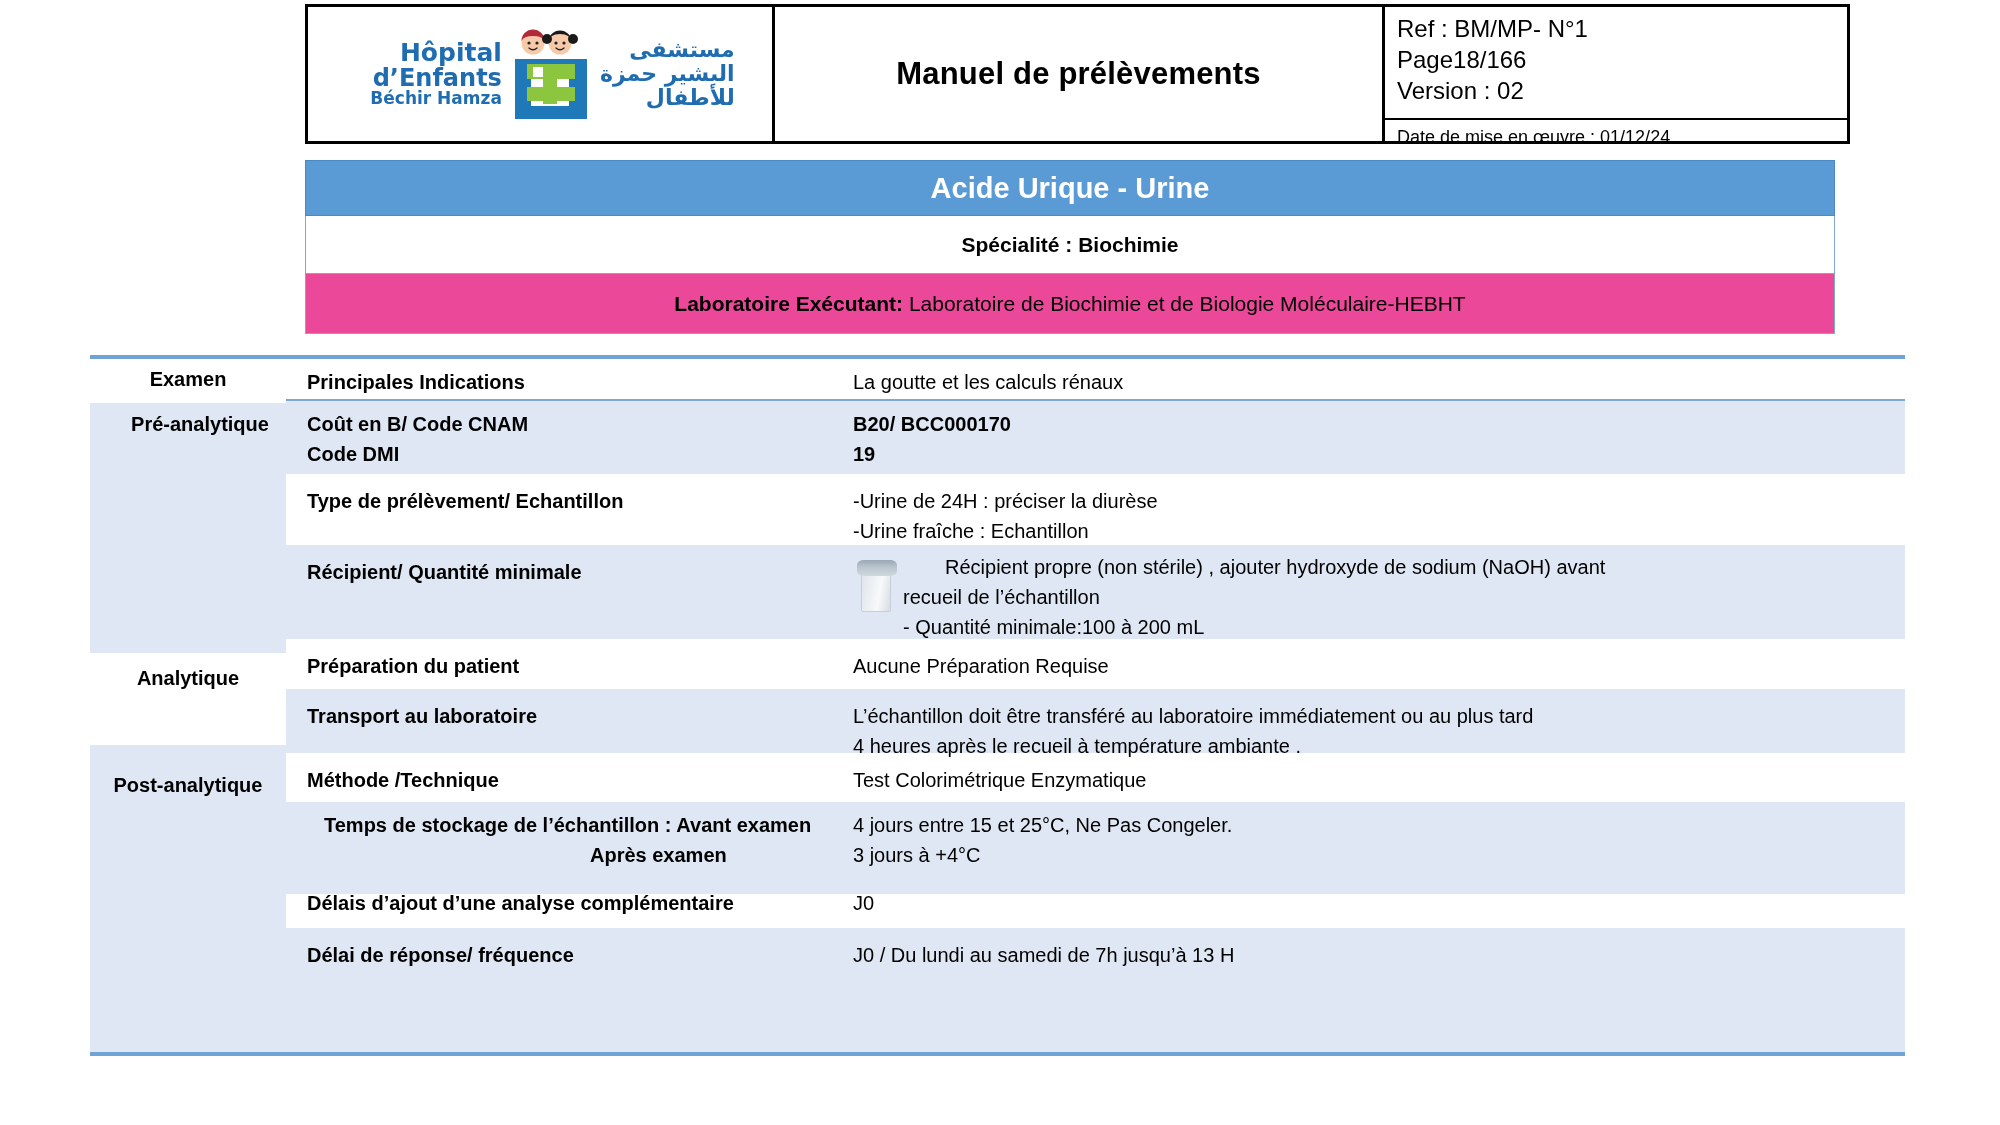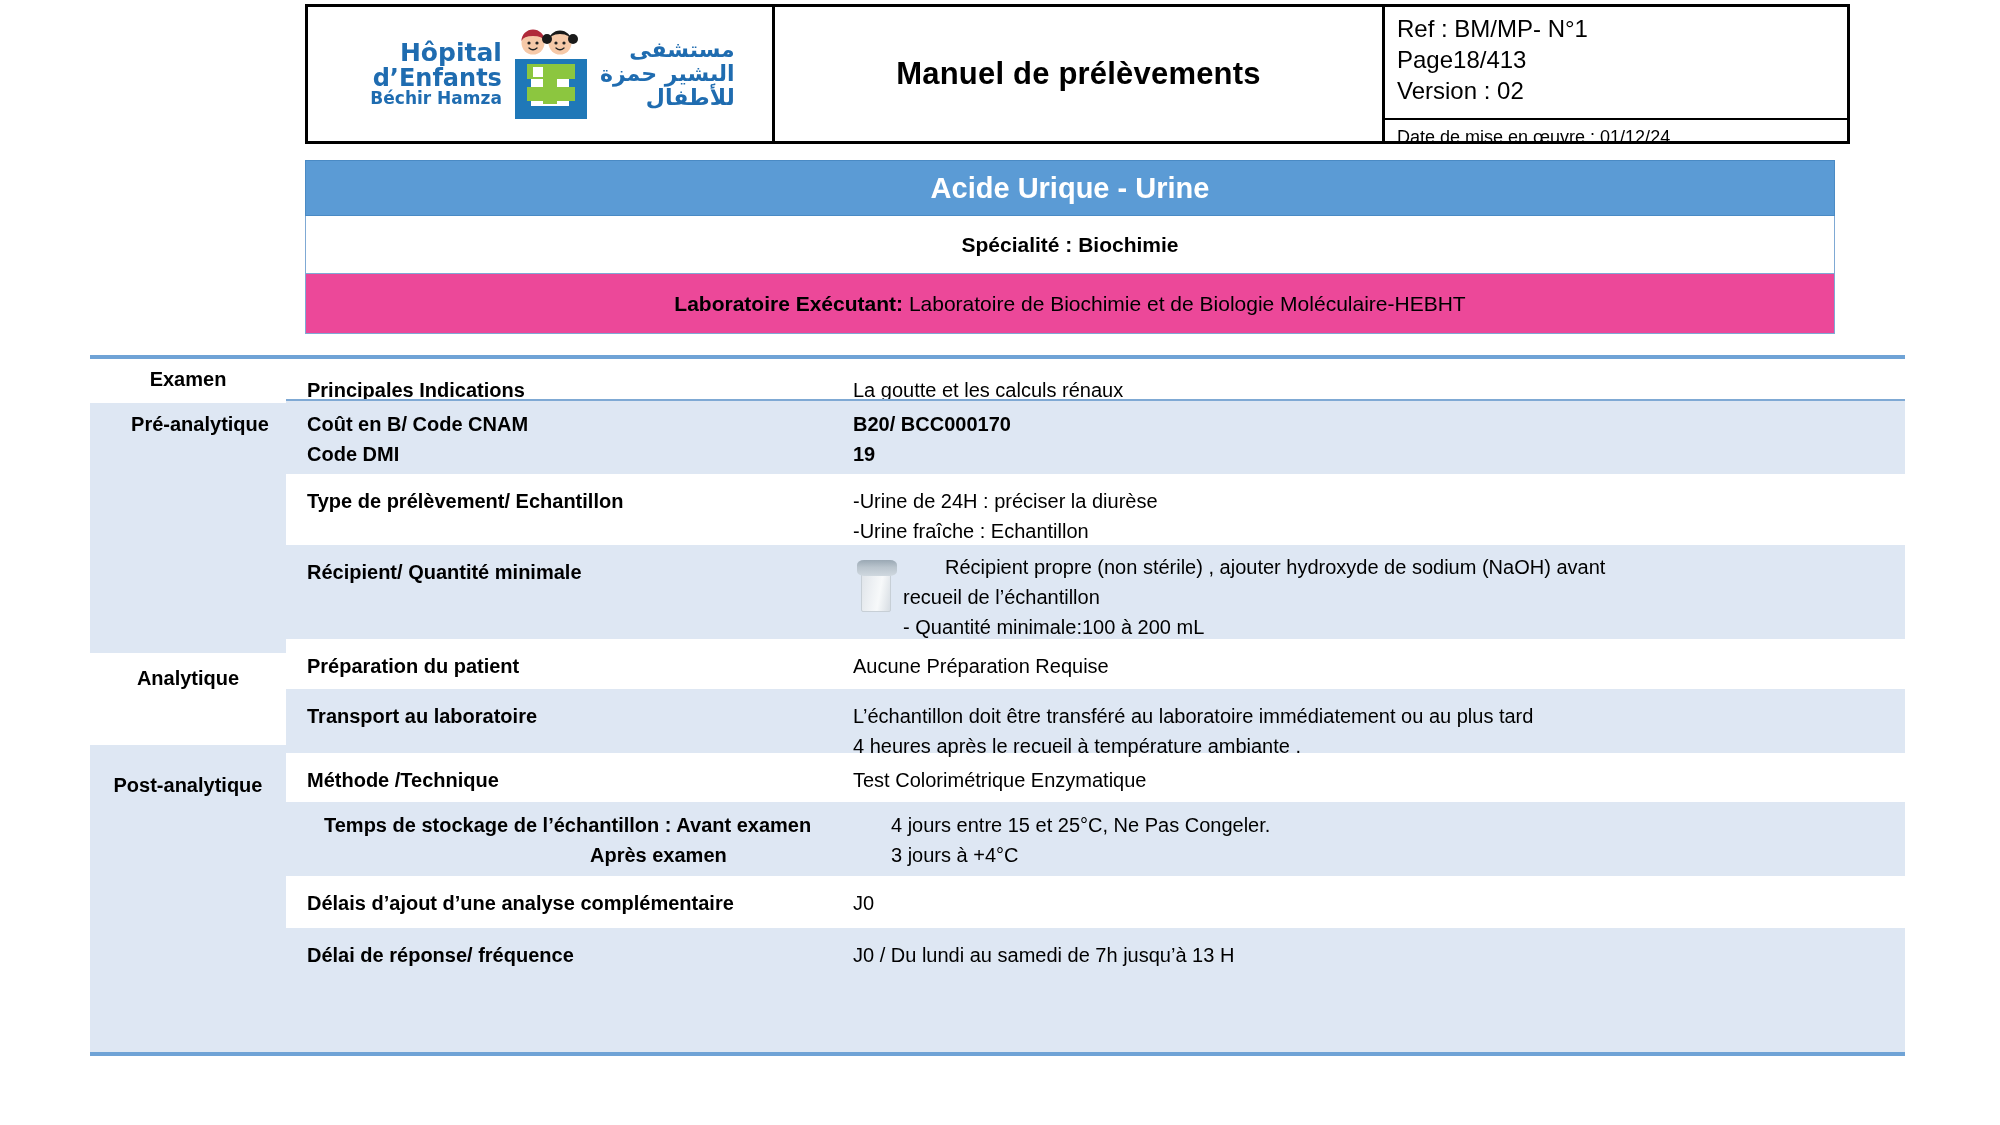--- a/index.html
+++ b/index.html
@@ -228,21 +228,21 @@
     </div>
   </div>
 
   <div class="hdr-title-cell">
     <div class="t">Manuel de prélèvements</div>
   </div>
 
   <div class="hdr-meta-cell">
     <div class="hdr-meta-top">
       <div>Ref : BM/MP- N°1</div>
-      <div>Page18/413</div>
+      <div>Page18/166</div>
       <div>Version : 02</div>
     </div>
     <div class="hdr-meta-bot">
       <div>Date de mise en œuvre : 01/12/24</div>
     </div>
   </div>
 
 </div>
 
 <div class="title-block">
@@ -264,21 +264,21 @@
 
   <div class="cat-shade" style="top:48px; height:250px;"></div>
 
   <div class="cat-shade" style="top:390px; height:307px;"></div>
 
   <div class="cat-label" style="top:13px;">Examen</div>
   <div class="cat-label" style="top:58px;padding-left:24px;">Pré-analytique</div>
   <div class="cat-label" style="top:312px;">Analytique</div>
   <div class="cat-label" style="top:419px;">Post-analytique</div>
 
-  <div class="row" style="top:8px; height:32px;">
+  <div class="row" style="top:0px; height:32px;">
     <div class="cell-label">Principales Indications</div>
     <div class="cell-value">La goutte et les calculs rénaux</div>
   </div>
 
   <div class="row shaded topline" style="top:44px; height:75px;">
     <div class="cell-label" style="padding-top:8px;">
       <span class="lbl-right">Coût en B/ Code CNAM</span>
       <span class="lbl-right">Code DMI</span>
     </div>
     <div class="cell-value" style="padding-top:8px;">
@@ -321,21 +321,21 @@
       <span class="lbl-right">L’échantillon doit être transféré au laboratoire immédiatement ou au plus tard</span>
       <span class="lbl-right">4 heures après le recueil à température ambiante .</span>
     </div>
   </div>
 
   <div class="row" style="top:398px; height:64px;">
     <div class="cell-label">Méthode /Technique</div>
     <div class="cell-value">Test Colorimétrique Enzymatique</div>
   </div>
 
-  <div class="row shaded" style="top:447px; height:74px;gap:38px;">
+  <div class="row shaded" style="top:447px; height:92px;">
     <div class="cell-label indented" style="padding-top:8px;">
       <span class="lbl-right">Temps de stockage de l’échantillon : Avant examen</span>
       <span class="lbl-right lbl-row2">Après examen</span>
     </div>
     <div class="cell-value" style="padding-top:8px;">
       <span class="lbl-right">4 jours entre 15 et 25°C, Ne Pas Congeler.</span>
       <span class="lbl-right">3 jours à +4°C</span>
     </div>
   </div>
 

